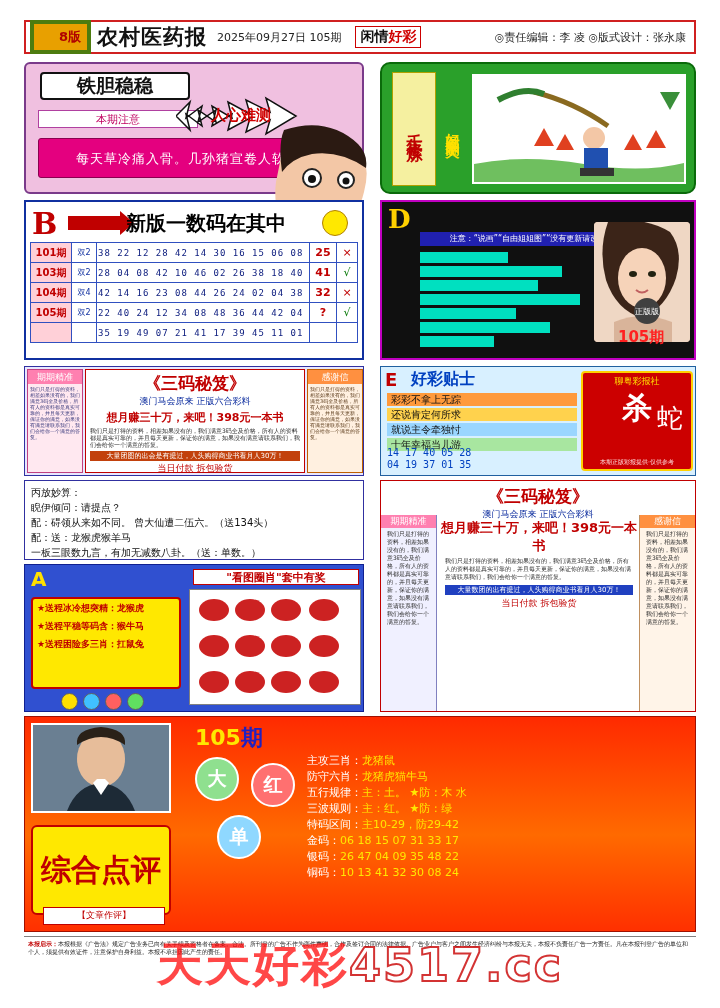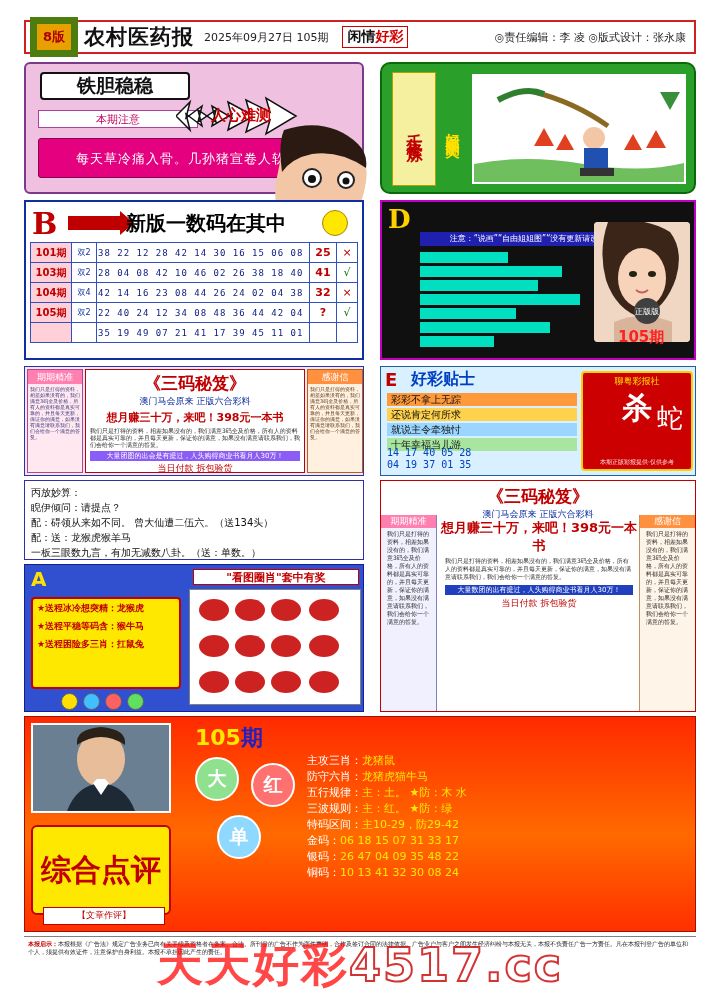--- a/index.html
+++ b/index.html
@@ -3,21 +3,21 @@
 <meta charset="utf-8">
 <style>
   html,body{margin:0;padding:0;background:#ffffff;}
   body{width:720px;height:1008px;font-family:"DejaVu Sans","Liberation Sans",sans-serif;overflow:hidden;}
   .page{position:relative;width:720px;height:1008px;background:#ffffff;}
   .abs{position:absolute;box-sizing:border-box;}
   .ctr{display:flex;align-items:center;justify-content:center;text-align:center;}
 
   
   .masthead{left:24px;top:20px;width:672px;height:34px;border:2px solid #d02020;background:#ffffff;display:flex;align-items:center;}
-  .mh-badge{width:34px;height:26px;margin-left:4px;background:#e8a000;border:7px solid #4d7c0f;color:#b00000;font-weight:bold;font-size:13px;display:flex;align-items:center;justify-content:center;}
+  .mh-badge{width:34px;height:26px;margin-left:4px;background:#e8a000;border:4px solid #4d7c0f;color:#b00000;font-weight:bold;font-size:13px;display:flex;align-items:center;justify-content:center;padding-left:19px;}
   .mh-title{margin-left:6px;font-size:21px;font-weight:bold;color:#111;letter-spacing:1px;font-family:"DejaVu Serif","Liberation Serif",serif;}
   .mh-date{margin-left:10px;font-size:11px;color:#222;}
   .mh-box{margin-left:14px;border:1px solid #c00;padding:1px 4px;font-size:14px;font-weight:bold;}
   .mh-box .b1{color:#111;}
   .mh-box .b2{color:#d00000;}
   .mh-right{margin-left:auto;margin-right:8px;font-size:11px;color:#222;}
 
   
   .p-tl{left:24px;top:62px;width:340px;height:132px;background:#f0c0e0;border:2px solid #7a3a8a;border-radius:6px;}
   .tl-title{left:14px;top:8px;width:150px;height:28px;background:#ffffff;border:2px solid #111;border-radius:4px;font-size:19px;font-weight:bold;color:#111;}
@@ -63,21 +63,21 @@
 
   
   .m1{left:24px;top:366px;width:340px;height:110px;background:#e8e8ff;border:1px solid #3030a0;}
   .m1-l{left:2px;top:2px;width:56px;height:104px;background:#ffe8f0;border:1px solid #c04080;}
   .m1-l .hd{width:100%;height:14px;background:#ff80b0;color:#fff;font-size:9px;line-height:14px;text-align:center;}
   .m1-l .bd{font-size:5px;line-height:6px;color:#404080;padding:2px;}
   .m1-c{left:60px;top:2px;width:220px;height:104px;background:#ffffff;border:1px solid #c00000;}
   .m1-c .t1{font-size:17px;font-weight:bold;color:#c00000;text-align:center;margin-top:2px;}
   .m1-c .t2{font-size:9px;color:#1030a0;text-align:center;}
   .m1-c .t3{font-size:6px;color:#303030;line-height:7px;padding:2px 4px;}
-  .m1-c .t4{font-size:7px;color:#ffffff;background:#8b5cf6;text-align:center;margin:1px 4px;}
+  .m1-c .t4{font-size:7px;color:#ffffff;background:#c2410c;text-align:center;margin:1px 4px;}
   .m1-r{left:282px;top:2px;width:56px;height:104px;background:#fff0e0;border:1px solid #c06000;}
   .m1-r .hd{width:100%;height:14px;background:#ff9040;color:#fff;font-size:9px;line-height:14px;text-align:center;}
   .m1-r .bd{font-size:5px;line-height:6px;color:#604020;padding:2px;}
 
   
   .pe{left:380px;top:366px;width:316px;height:110px;background:#d8f0ff;border:1px solid #2060a0;}
   .pe-letter{left:4px;top:2px;font-size:18px;font-weight:bold;color:#c00000;}
   .pe-title{left:30px;top:2px;font-size:16px;font-weight:bold;color:#0040c0;}
   .pe-lines{left:6px;top:26px;width:190px;}
   .pe-line{height:13px;margin-bottom:2px;font-size:10px;color:#101010;padding-left:4px;line-height:13px;}

